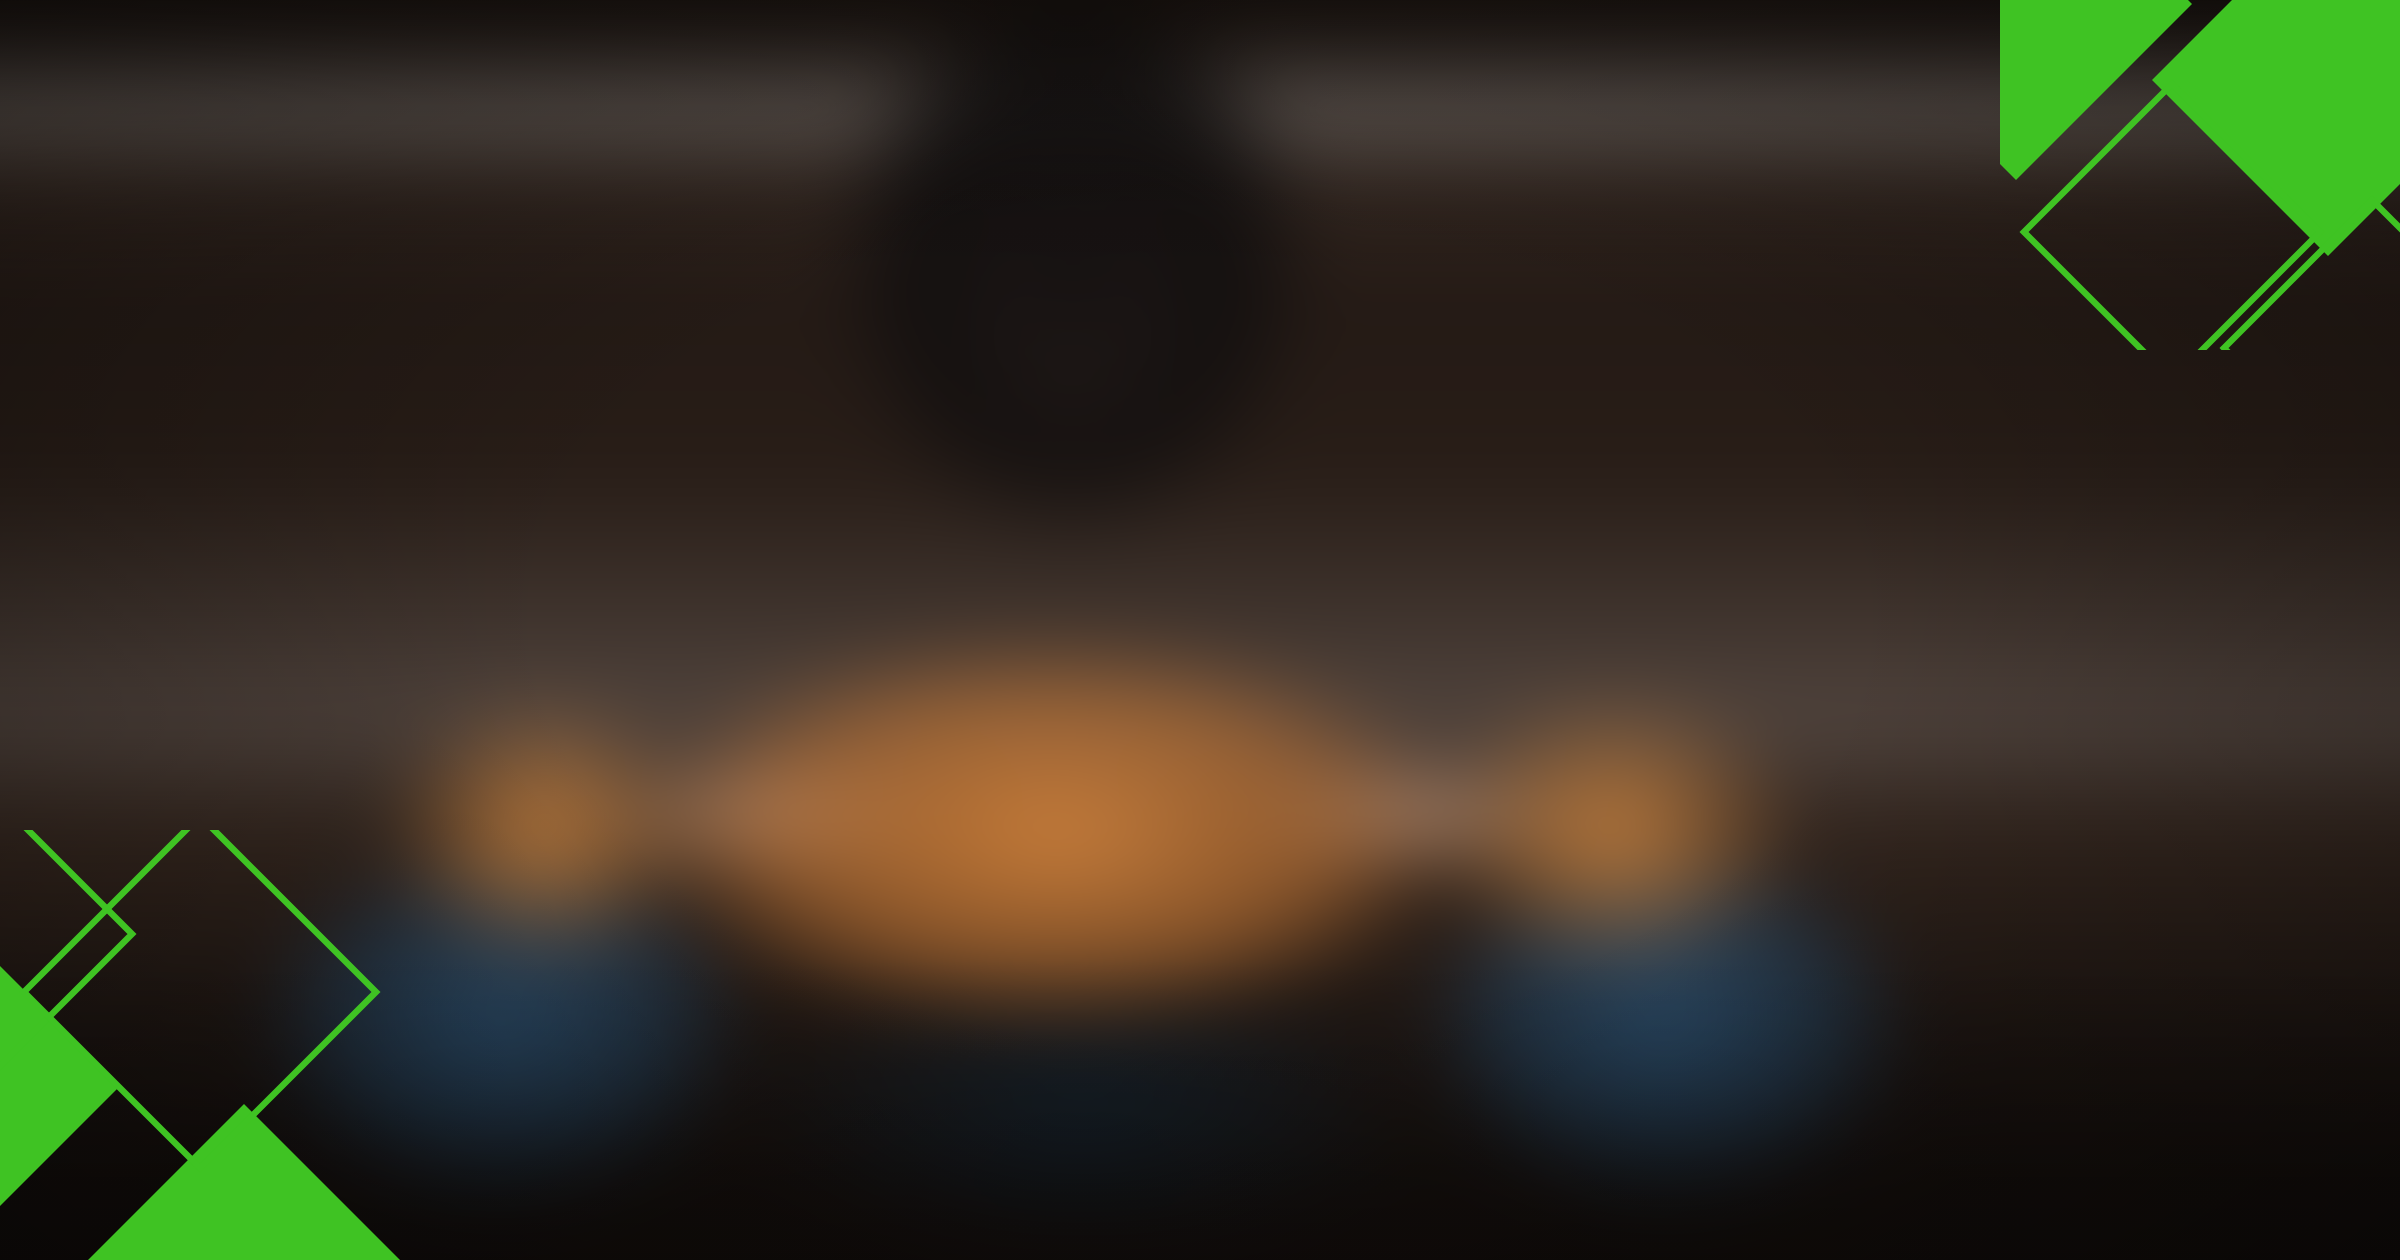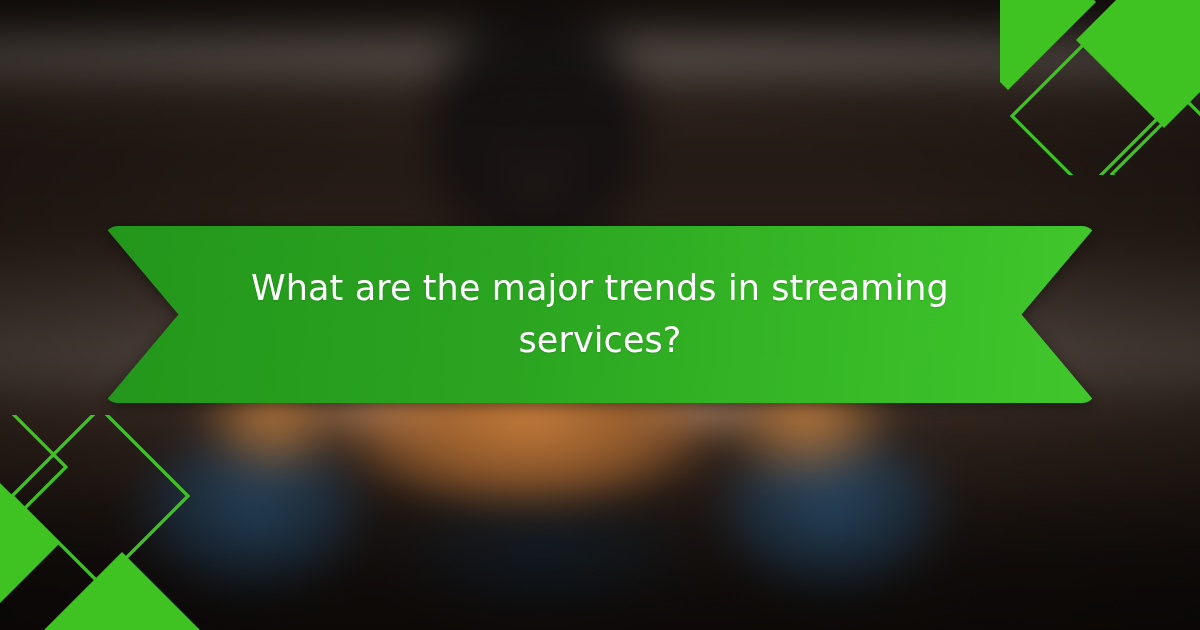--- a/index.html
+++ b/index.html
@@ -146,20 +146,14 @@
       <polygon points="-28,40 60,128 -28,216 -116,128" fill="#3fc323"></polygon>
 
       <polygon points="122,137 210,225 122,313 34,225" fill="#3fc323"></polygon>
 
       <polygon points="-22,-36 66,52 -22,140 -110,52" fill="none" stroke="#3fc323" stroke-width="3.2"></polygon>
 
       <polygon points="100,-7 188,81 100,169 12,81" fill="none" stroke="#3fc323" stroke-width="3.2"></polygon>
     </svg>
   </div>
 
-  <div id="ribbon">
-    <div class="ribbon-shape">
-      <div class="ribbon-fill"></div>
-    </div>
-    <div class="ribbon-text">What are the major trends in streaming services?</div>
-  </div>
 
 </div>
 
 </body></html>

